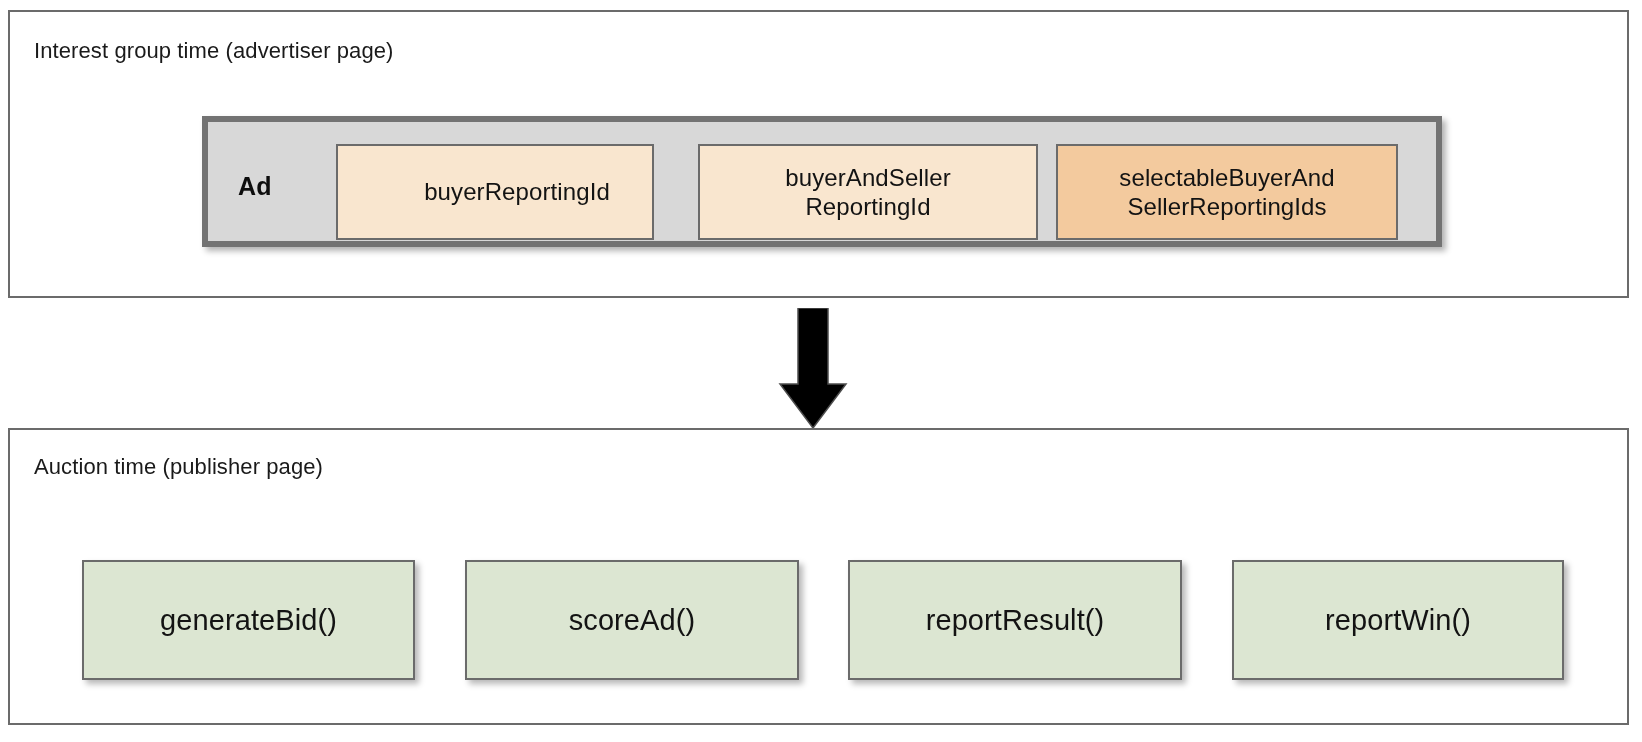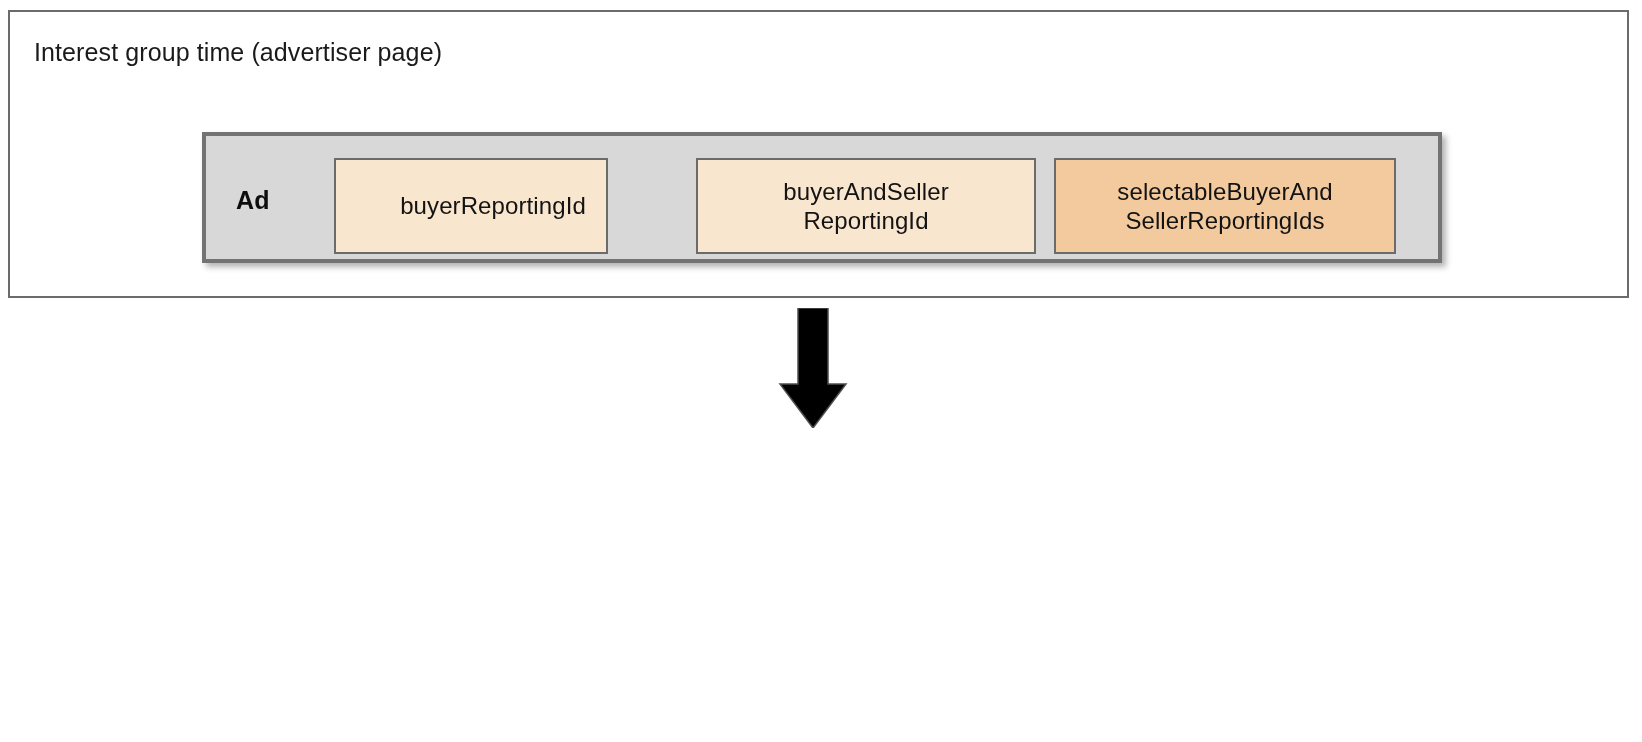--- a/index.html
+++ b/index.html
@@ -25,37 +25,37 @@
     background: #ffffff;
     border: 2px solid #6b6b6b;
     box-sizing: border-box;
   }
   #panel-top    { left: 8px;  top: 10px;  width: 1621px; height: 288px; }
   #panel-bottom { left: 8px;  top: 428px; width: 1621px; height: 297px; }
 
   .panel-title {
     position: absolute;
     color: #1a1a1a;
-    font-size: 25px;
+    font-size: 22px;
     font-weight: 400;
     letter-spacing: 0.1px;
     white-space: nowrap;
   }
   #panel-top .panel-title    { left: 24px; top: 26px; }
   #panel-bottom .panel-title { left: 24px; top: 24px; }
 
   
   #ad-container {
     position: absolute;
     left: 192px;
-    top: 120px;
+    top: 104px;
     width: 1240px;
     height: 131px;
     background: #d8d8d8;
-    border: 4px solid #737373;
+    border: 6px solid #737373;
     box-sizing: border-box;
     box-shadow: 4px 4px 6px rgba(0,0,0,0.30);
   }
   #ad-label {
     position: absolute;
     left: 30px;
     top: 50px;
     font-size: 25px;
     font-weight: bold;
     color: #0d0d0d;
@@ -74,21 +74,21 @@
     justify-content: center;
     text-align: center;
     font-size: 24px;
     color: #131313;
     line-height: 1.22;
     letter-spacing: 0.1px;
   }
   .field-box.tone-light { background: #f9e6cf; }
   .field-box.tone-dark  { background: #f3ca9e; }
 
-  #field-0 { left: 128px; width: 274px; padding-left: 44px; }
+  #field-0 { left: 128px; width: 318px; padding-left: 44px; }
   #field-1 { left: 490px; width: 340px; }
   #field-2 { left: 848px; width: 342px; }
 
   
   #flow-arrow {
     position: absolute;
     left: 758px;
     top: 308px;
     width: 92px;
     height: 120px;
@@ -131,14 +131,25 @@
       <div class="field-box tone-dark" id="field-2">selectableBuyerAnd<br>SellerReportingIds</div>
 
       <div class="field-box tone-light" id="field-1">buyerAndSeller<br>ReportingId</div>
     </div>
   </div>
 
   <svg id="flow-arrow" viewBox="0 0 92 120">
     <path d="M 40 0 L 70 0 L 70 76 L 88 76 L 55 120 L 22 76 L 40 76 Z" fill="#000000" stroke="#4d4d4d" stroke-width="1.5" stroke-linejoin="miter"></path>
   </svg>
 
+  <div class="panel" id="panel-bottom">
+    <div class="panel-title">Auction time (publisher page)</div>
+
+    <div class="fn-box" id="fn-0">generateBid()</div>
+
+    <div class="fn-box" id="fn-1">scoreAd()</div>
+
+    <div class="fn-box" id="fn-2">reportResult()</div>
+
+    <div class="fn-box" id="fn-3">reportWin()</div>
+  </div>
 
 </div>
 
 </body></html>

